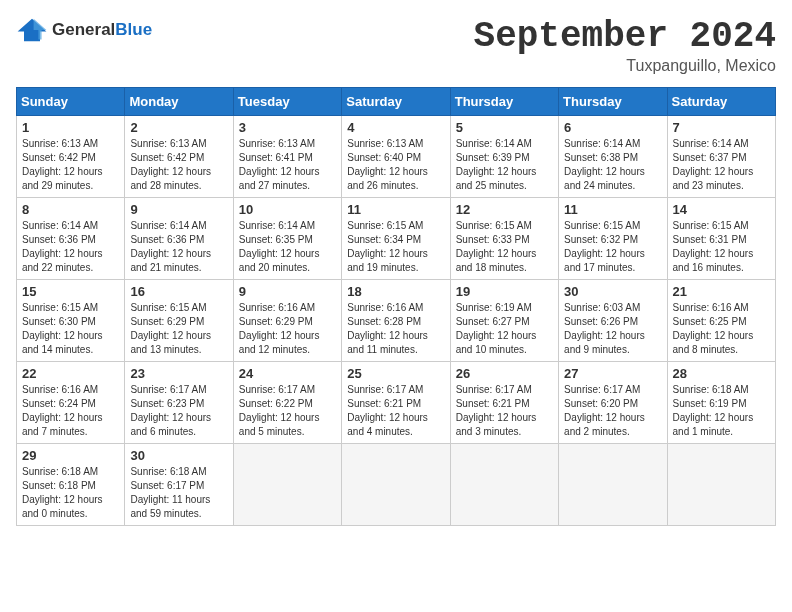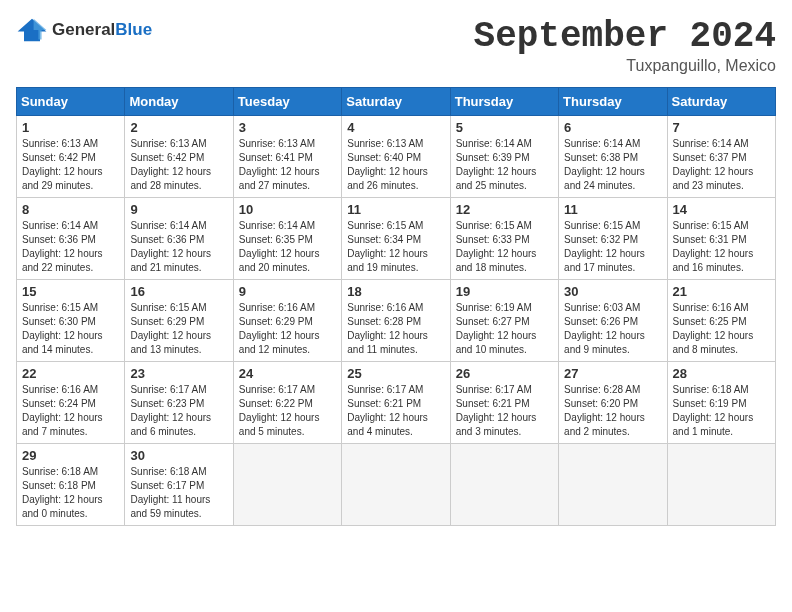--- a/index.html
+++ b/index.html
@@ -266,21 +266,21 @@
 Daylight: 12 hours and 4 minutes.</div>
         </td>
         <td>
           <span class="day-num">26</span>
           <div class="day-info">Sunrise: 6:17 AM
 Sunset: 6:21 PM
 Daylight: 12 hours and 3 minutes.</div>
         </td>
         <td>
           <span class="day-num">27</span>
-          <div class="day-info">Sunrise: 6:28 AM
+          <div class="day-info">Sunrise: 6:17 AM
 Sunset: 6:20 PM
 Daylight: 12 hours and 2 minutes.</div>
         </td>
         <td>
           <span class="day-num">28</span>
           <div class="day-info">Sunrise: 6:18 AM
 Sunset: 6:19 PM
 Daylight: 12 hours and 1 minute.</div>
         </td>
       </tr>

